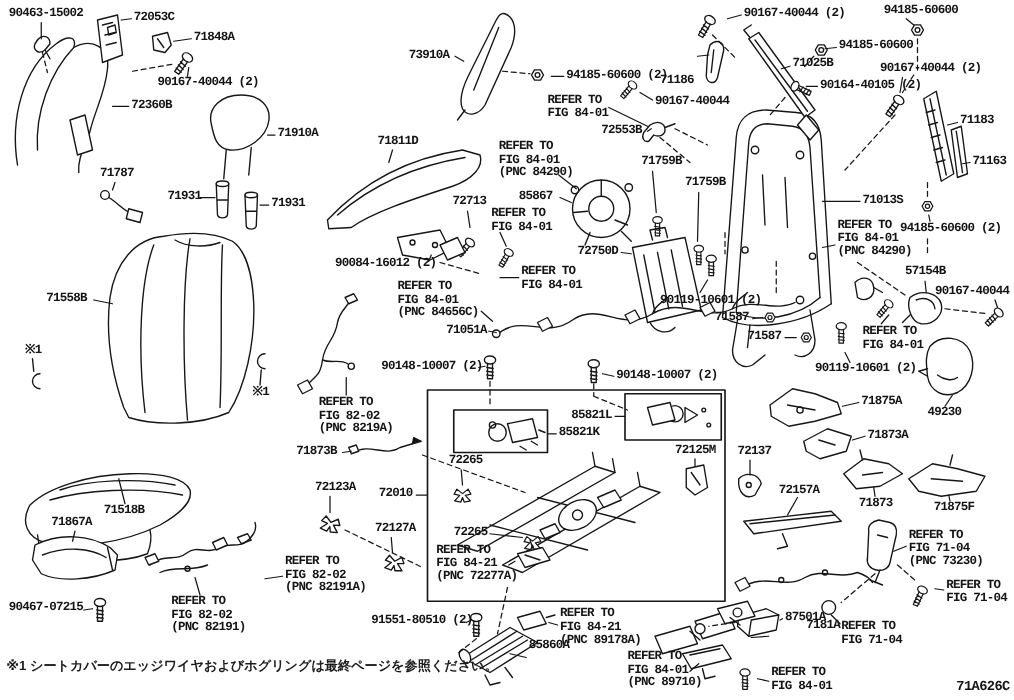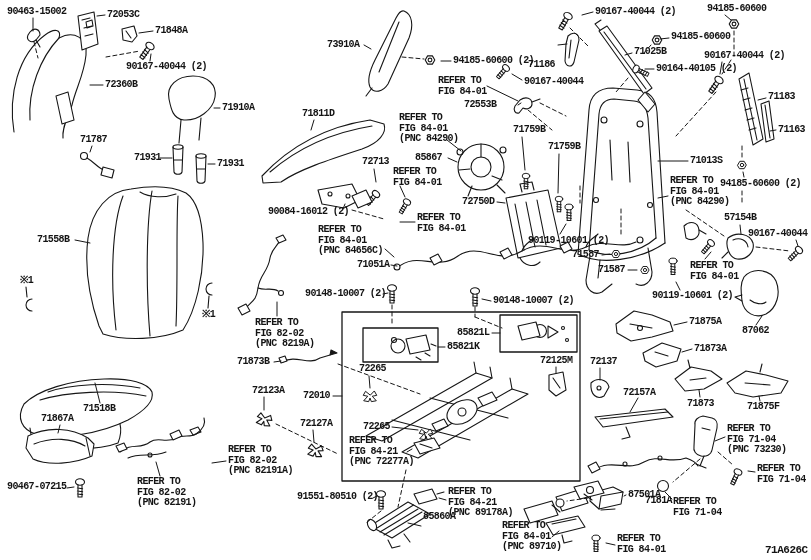--- a/index.html
+++ b/index.html
@@ -394,21 +394,21 @@
 FIG 82-02
 (PNC 8219A)</div>
       <div class="lbl" style="left: 268px; top: 207px;">90084-16012 (2)</div>
       <div class="lbl" style="left: 362px; top: 157px;">72713</div>
       <div class="lbl" style="left: 302px; top: 109px;">71811D</div>
       <div class="lbl" style="left: 327px; top: 40px;">73910A</div>
       <div class="lbl" style="left: 453px; top: 56px;">94185-60600 (2)</div>
       <div class="lbl" style="left: 438px; top: 76px;">REFER TO
 FIG 84-01</div>
       <div class="lbl" style="left: 524px; top: 77px;">90167-40044</div>
-      <div class="lbl" style="left: 464px; top: 100px;">72553B</div>
+      <div class="lbl" style="left: 481px; top: 100px;">72553B</div>
       <div class="lbl" style="left: 513px; top: 125px;">71759B</div>
       <div class="lbl" style="left: 548px; top: 142px;">71759B</div>
       <div class="lbl" style="left: 399px; top: 113px;">REFER TO
 FIG 84-01
 (PNC 84290)</div>
       <div class="lbl" style="left: 415px; top: 153px;">85867</div>
       <div class="lbl" style="left: 393px; top: 167px;">REFER TO
 FIG 84-01</div>
       <div class="lbl" style="left: 462px; top: 197px;">72750D</div>
       <div class="lbl" style="left: 318px; top: 225px;">REFER TO
@@ -447,21 +447,21 @@
 FIG 71-04
 (PNC 73230)</div>
       <div class="lbl" style="left: 757px; top: 464px;">REFER TO
 FIG 71-04</div>
       <div class="lbl" style="left: 687px; top: 399px;">71873</div>
       <div class="lbl" style="left: 747px; top: 402px;">71875F</div>
       <div class="lbl" style="left: 623px; top: 388px;">72157A</div>
       <div class="lbl" style="left: 590px; top: 357px;">72137</div>
       <div class="lbl" style="left: 540px; top: 356px;">72125M</div>
       <div class="lbl" style="left: 694px; top: 344px;">71873A</div>
-      <div class="lbl" style="left: 742px; top: 326px;">87062</div>
+      <div class="lbl" style="left: 742px; top: 326px;">49230</div>
       <div class="lbl" style="left: 689px; top: 317px;">71875A</div>
       <div class="lbl" style="left: 652px; top: 291px;">90119-10601 (2)</div>
       <div class="lbl" style="left: 690px; top: 261px;">REFER TO
 FIG 84-01</div>
       <div class="lbl" style="left: 598px; top: 265px;">71587</div>
       <div class="lbl" style="left: 572px; top: 250px;">71587</div>
       <div class="lbl" style="left: 528px; top: 236px;">90119-10601 (2)</div>
       <div class="lbl" style="left: 724px; top: 213px;">57154B</div>
       <div class="lbl" style="left: 748px; top: 229px;">90167-40044</div>
       <div class="lbl" style="left: 720px; top: 179px;">94185-60600 (2)</div>
@@ -473,14 +473,15 @@
       <div class="lbl" style="left: 768px; top: 92px;">71183</div>
       <div class="lbl" style="left: 656px; top: 64px;">90164-40105 (2)</div>
       <div class="lbl" style="left: 704px; top: 51px;">90167-40044 (2)</div>
       <div class="lbl" style="left: 634px; top: 47px;">71025B</div>
       <div class="lbl" style="left: 671px; top: 32px;">94185-60600</div>
       <div class="lbl" style="left: 528px; top: 40px; margin-top: 20px;">71186</div>
       <div class="lbl" style="left: 707px; top: 4px;">94185-60600</div>
       <div class="lbl" style="left: 595px; top: 7px;">90167-40044 (2)</div>
     </div>
 
+  <div class="note" style="left:5px;top:526px;">※1 シートカバーのエッジワイヤおよびホグリングは最終ページを参照ください。</div>
   <div class="figcode" style="left:765px;top:544px;">71A626C</div>
 </div>
 
 </body></html>

